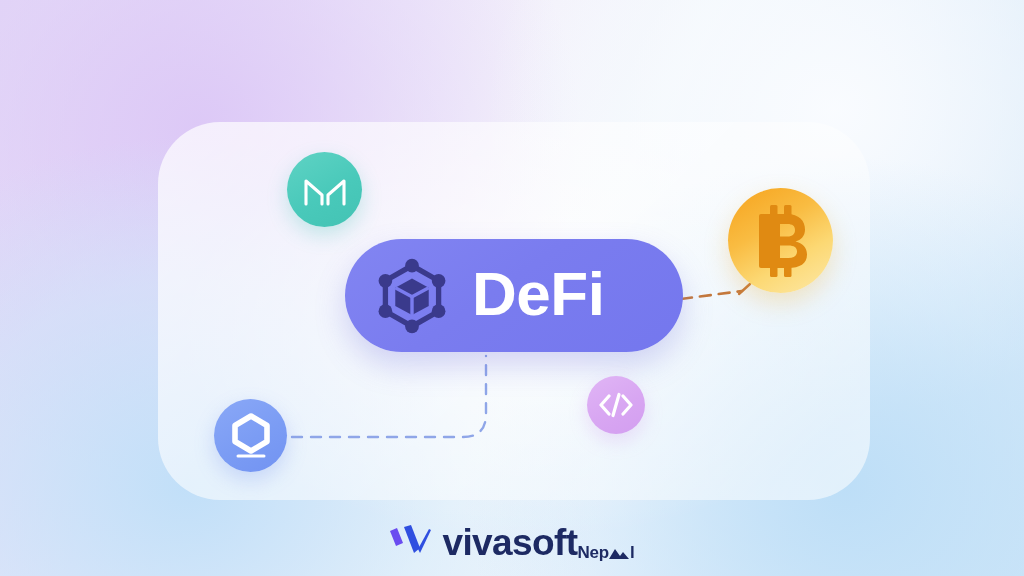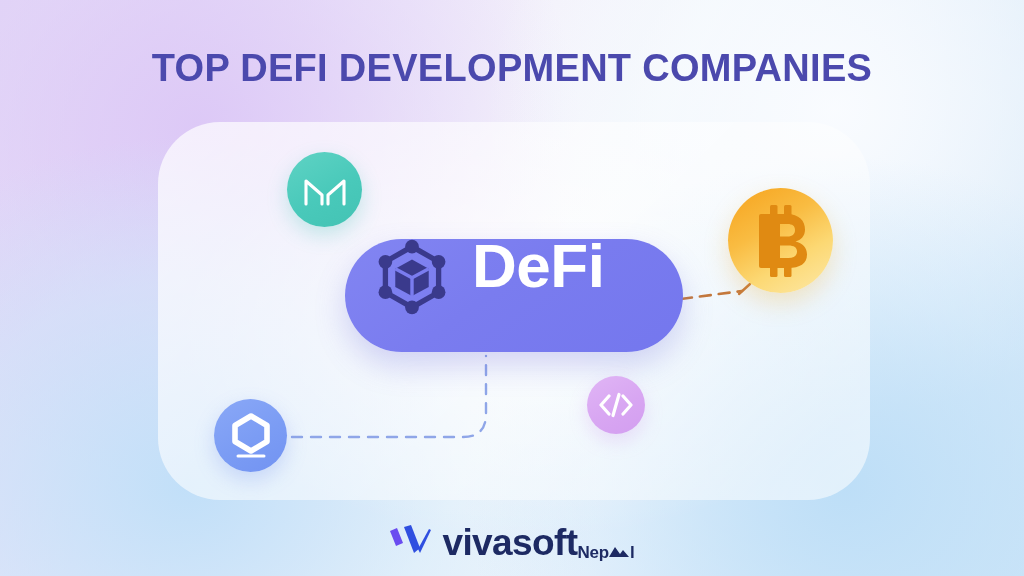--- a/index.html
+++ b/index.html
@@ -99,20 +99,21 @@
   .defi-pill {
     position: absolute;
     left: 345px;
     top: 239px;
     width: 338px;
     height: 113px;
     border-radius: 57px;
     background: linear-gradient(145deg, #8285f2 0%, #7a7cef 45%, #7477ee 100%);
     box-shadow: 0 14px 30px rgba(110,110,220,0.28);
     display: flex;
+    align-items: center;
     padding-left: 29px;
     box-sizing: border-box;
   }
   .defi-icon {
     width: 76px;
     height: 76px;
     flex: 0 0 auto;
   }
   .defi-label {
     margin-left: 22px;
@@ -174,20 +175,21 @@
     line-height: 1;
   }
   .logo-word {
     font-size: 37px;
     font-weight: bold;
     color: #1d2a63;
     letter-spacing: -0.6px;
   }
   .logo-sub-wrap {
     display: flex;
+    align-items: flex-end;
     margin-top: 0;
     margin-right: 2px;
   }
   .logo-sub {
     font-size: 17px;
     font-weight: bold;
     color: #1d2a63;
     letter-spacing: -0.2px;
   }
   .logo-sub-mountain { width: 22px; height: 14px; margin: 0 0 1px -1px; }
@@ -197,21 +199,20 @@
 
 <div id="stage">
 
   <div class="bg-base"></div>
   <div class="bg-glow-tl"></div>
   <div class="bg-glow-tr"></div>
   <div class="bg-glow-bl"></div>
   <div class="bg-glow-br"></div>
   <div class="bg-glow-center"></div>
 
-  <div class="title">TOP DEFI DEVELOPMENT COMPANIES</div>
 
   <div class="card-panel"></div>
 
   <svg class="connectors" width="1024" height="576" viewBox="0 0 1024 576">
 
     <path d="M681 299 L742 291" fill="none" stroke="#c4783c" stroke-width="2.6" stroke-dasharray="11 8" stroke-linecap="round"></path>
     <path d="M739 294 L750 284" fill="none" stroke="#c4783c" stroke-width="2.4" stroke-linecap="round"></path>
 
     <path d="M292 437 L463 437 Q486 437 486 414 L486 356" fill="none" stroke="#8fa6e8" stroke-width="2.4" stroke-dasharray="10 9" stroke-linecap="round"></path>
   </svg>

